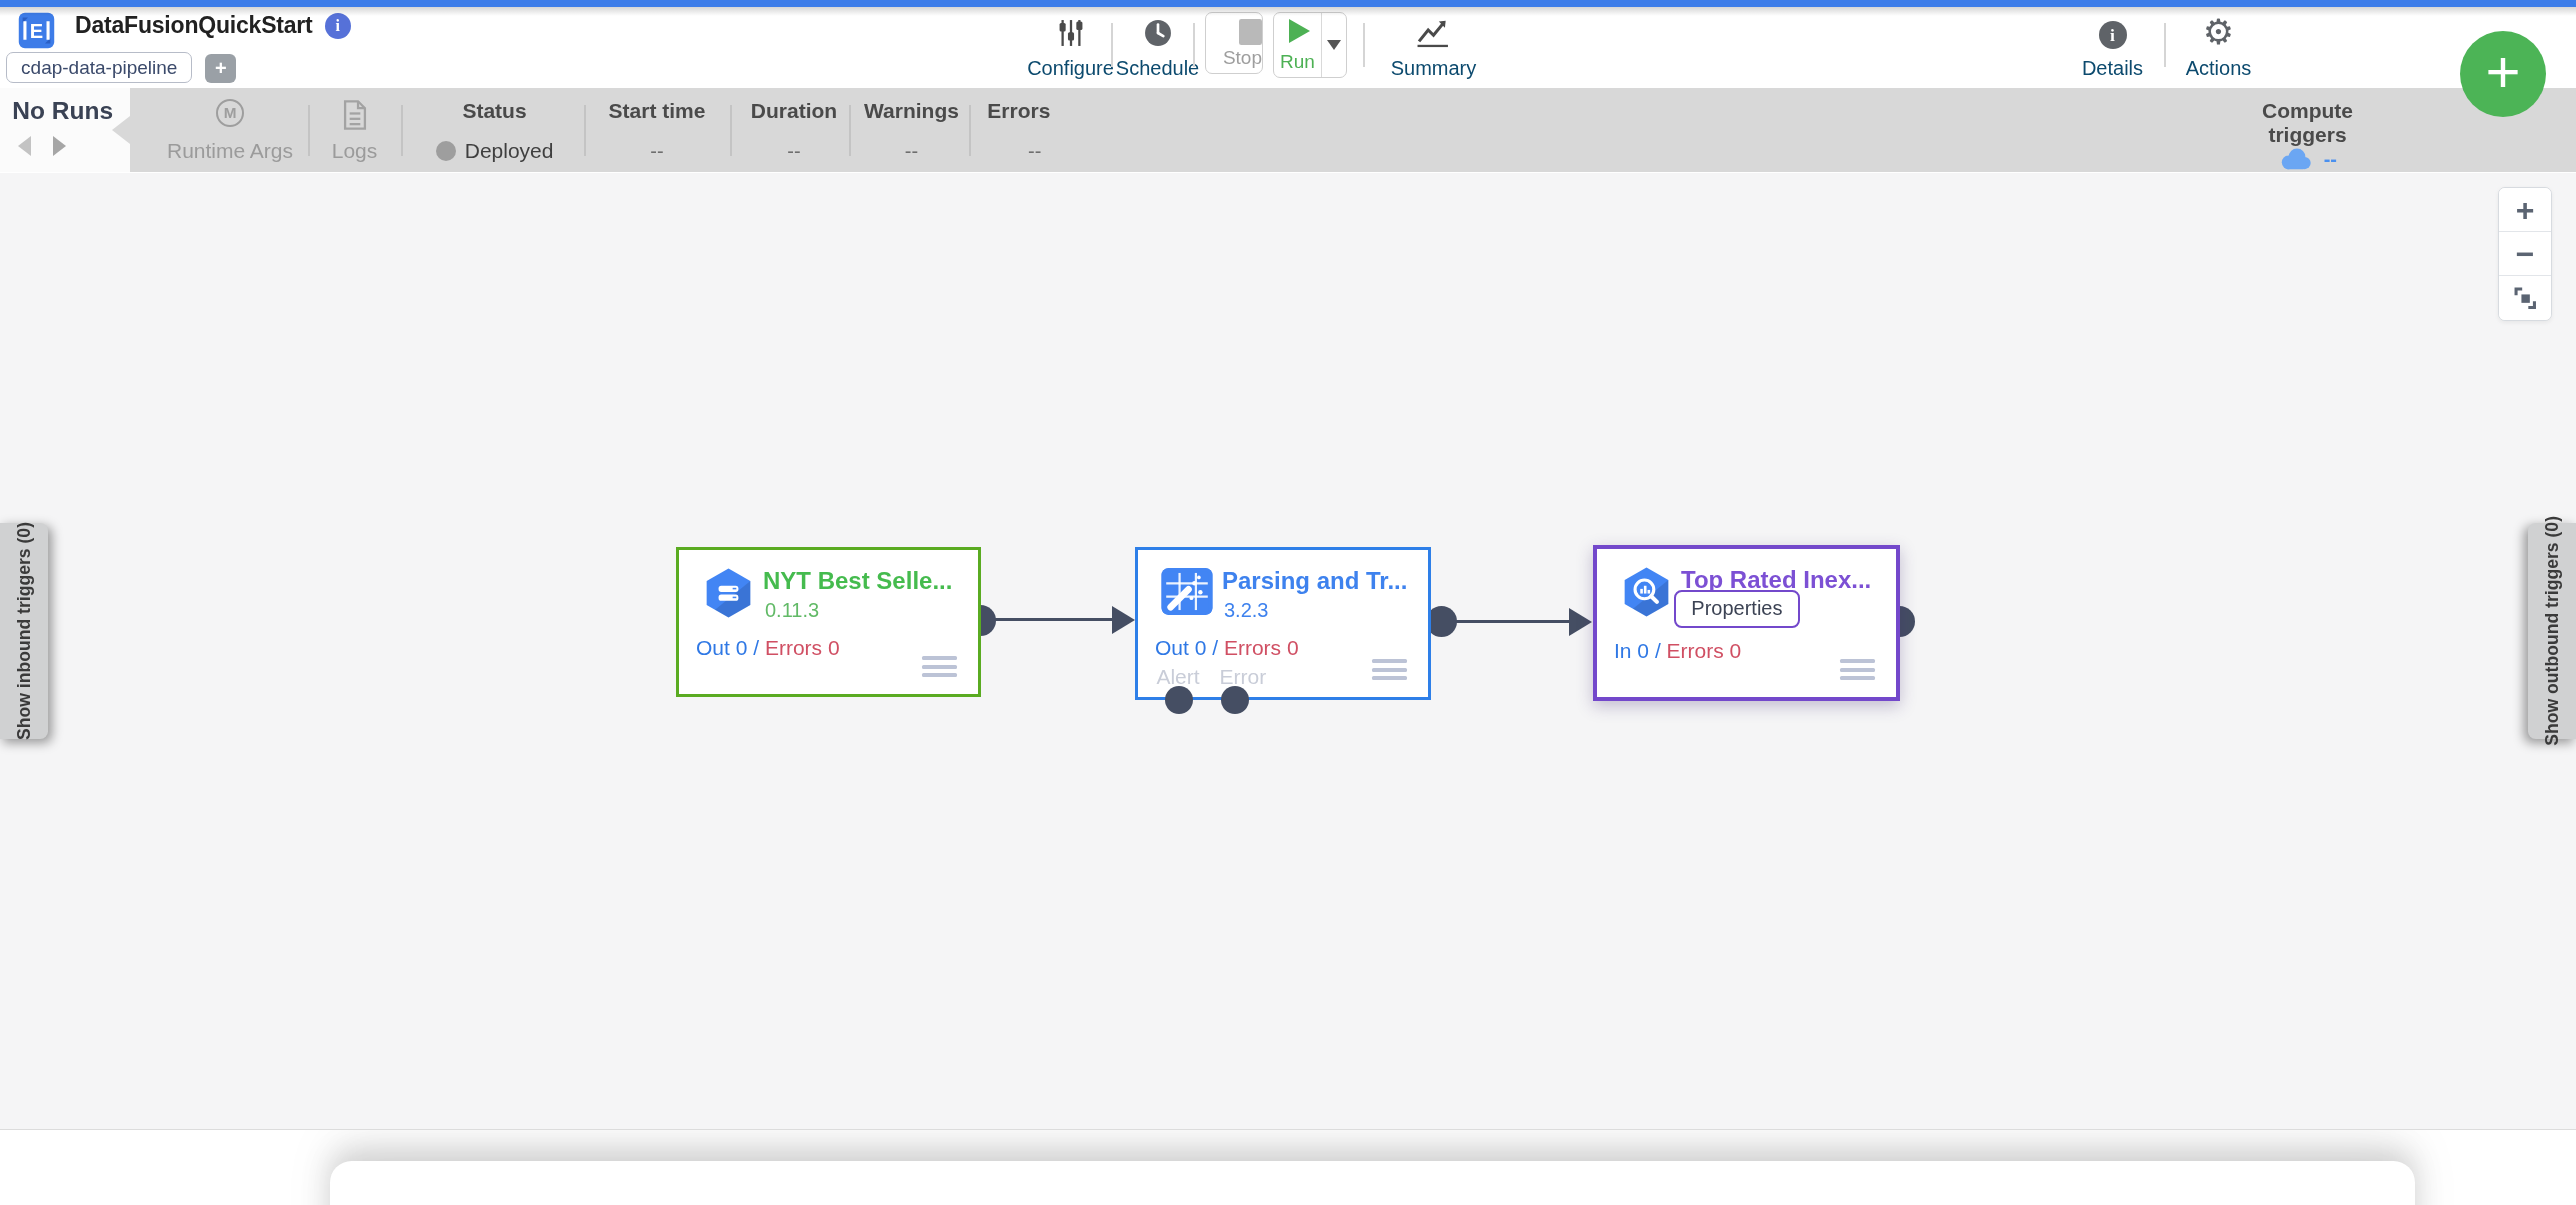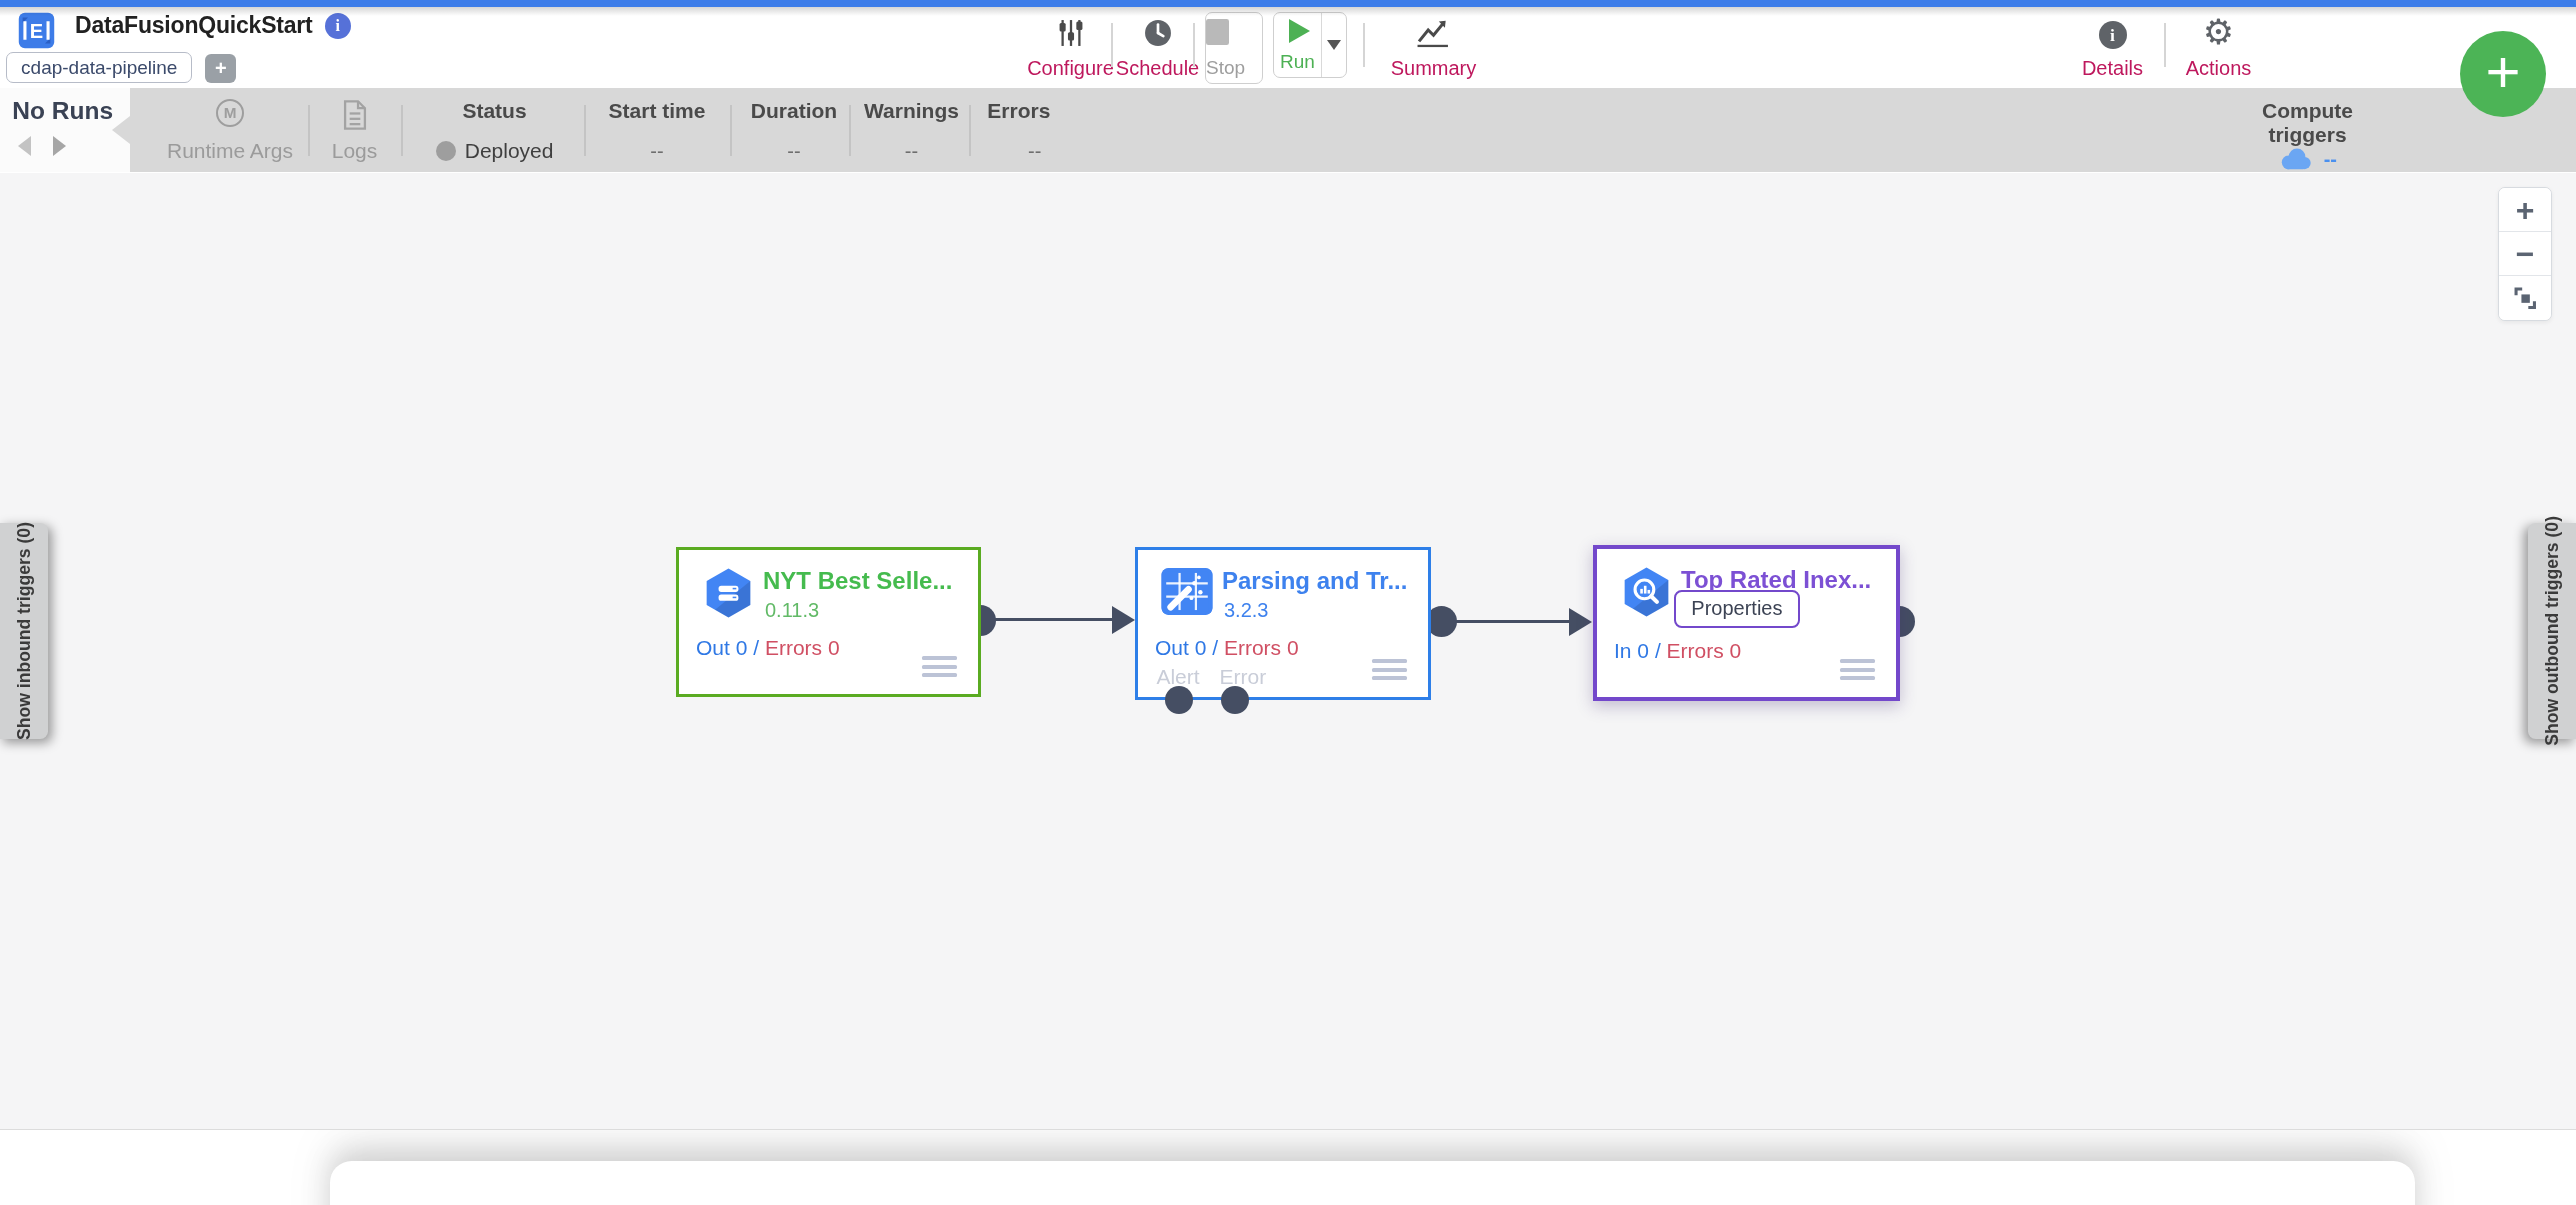--- a/index.html
+++ b/index.html
@@ -21,24 +21,24 @@
                 display:flex; align-items:center; justify-content:center;
                 font-size:16px; font-weight:bold; font-family:"Liberation Serif",serif; }
   .tag-row { position:absolute; left:6.1px; top:52px; display:flex; align-items:flex-end; gap:13px; }
   .tag-pill { height:31px; padding:0 14px; border:1.5px solid #b7bcc8; border-radius:7px; background:#fff;
               display:flex; align-items:center; font-size:19px; color:#3b4a6b; }
   .tag-add { width:31px; height:29px; border:none; border-radius:6.1px; background:#9aa0a6; color:#fff;
              font-size:20px; font-weight:bold; display:flex; align-items:center; justify-content:center; }
 
   .tb-item { position:absolute; top:14px; width:107px; height:66px; display:flex; flex-direction:column;
              align-items:center; justify-content:space-between; cursor:pointer; }
-  .tb-label { font-size:20px; color:#be185d; }
+  .tb-label { font-size:20px; color:#0c4a6e; }
   .tb-div { position:absolute; top:23px; width:1.5px; height:44px; background:#d5d5d5; }
-  .tb-btn { position:absolute; top:12.3px; height:72px; background:#fff; border:1.5px solid #cfcfcf;
-            border-radius:7px; display:flex; flex-direction:column; align-items:flex-start;
+  .tb-btn { position:absolute; top:12.3px; height:62px; background:#fff; border:1.5px solid #cfcfcf;
+            border-radius:7px; display:flex; flex-direction:column; align-items:flex-end;
             justify-content:space-between; padding:6.1px 0 4.6px 0; }
   .stop-btn { left:1205px; width:58px; }
   .stop-square { width:23px; height:26px; background:#b9b9b9; border-radius:2.3px; }
   .stop-label { font-size:19px; color:#9e9e9e; }
   .run-split { position:absolute; left:1273px; top:12.3px; width:74px; height:66px; background:#fff;
                border:1.5px solid #cfcfcf; border-radius:7px; display:flex; }
   .run-main { width:48px; display:flex; flex-direction:column; align-items:center;
               justify-content:space-between; padding:6.1px 0 4.6px 0; border-right:1.5px solid #d9d9d9; }
   .run-tri { width:0; height:0; border-left:21px solid #4db154; border-top:12.3px solid transparent;
              border-bottom:12.3px solid transparent; margin-left:4.6px; }

